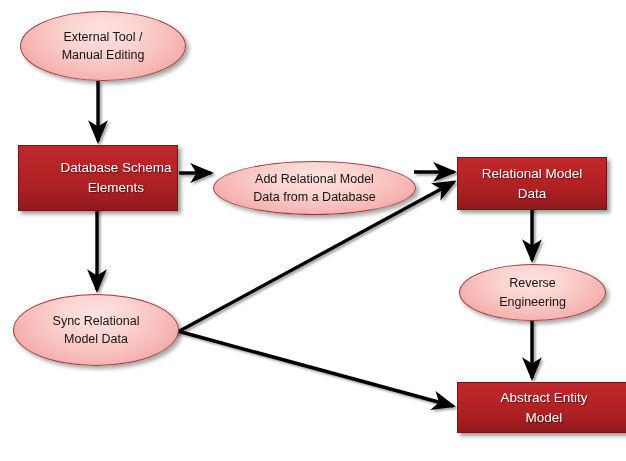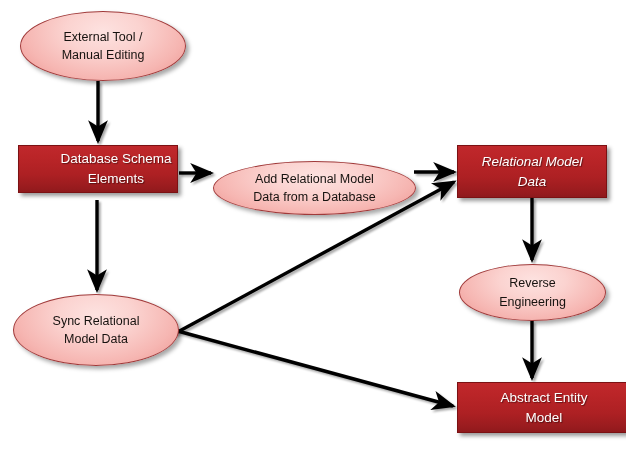--- a/index.html
+++ b/index.html
@@ -99,31 +99,31 @@
 
       <line x1="532" y1="321" x2="532" y2="378" marker-end="url(#arrowhead)"></line>
     </g>
   </svg>
 
   <div class="node ellipse" style="left:20px; top:11px; width:166px; height:70px;">
     <span class="label">External Tool /
 Manual Editing</span>
   </div>
 
-  <div class="node box" style="left:18px; top:145px; width:160px; height:48px;padding-left:36px;">
+  <div class="node box" style="left:18px; top:145px; width:160px; height:66px;padding-left:36px;">
     <span class="label">Database Schema
 Elements</span>
   </div>
 
   <div class="node ellipse" style="left:213px; top:161px; width:203px; height:54px;">
     <span class="label">Add Relational Model
 Data from a Database</span>
   </div>
 
-  <div class="node box" style="left:457px; top:145px; width:150px; height:53px;font-style:italic;">
+  <div class="node box" style="left:457px; top:157px; width:150px; height:53px;">
     <span class="label">Relational Model
 Data</span>
   </div>
 
   <div class="node ellipse" style="left:459px; top:264px; width:147px; height:57px;">
     <span class="label">Reverse
 Engineering</span>
   </div>
 
   <div class="node ellipse" style="left:13px; top:294px; width:166px; height:72px;">

